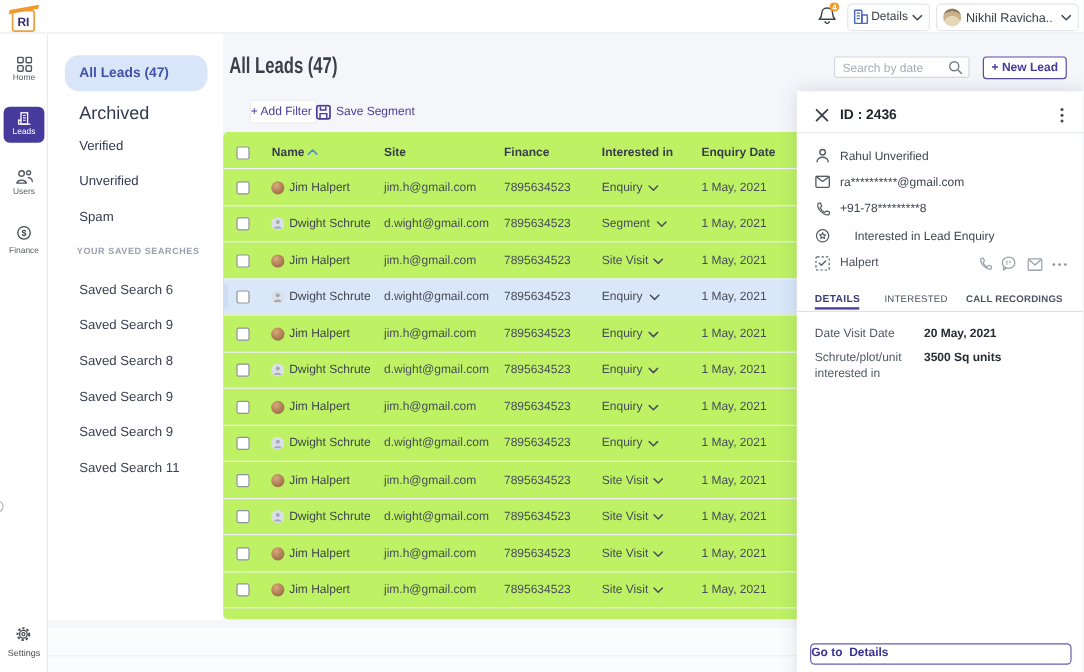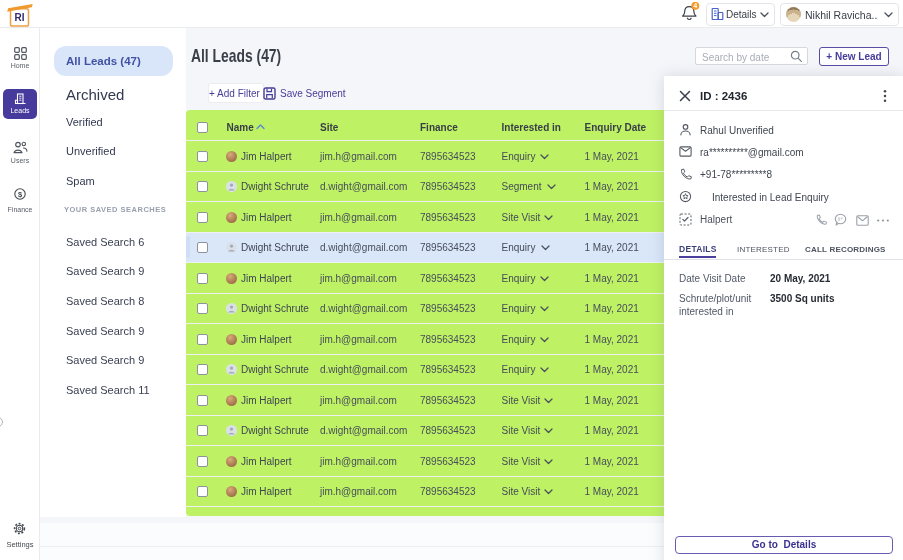--- a/index.html
+++ b/index.html
@@ -346,14 +346,14 @@
   <div class="abs" style="left:141px;top:168.5px;font-size:8px;font-weight:bold;letter-spacing:0.2px;color:#4d5360">CALL RECORDINGS</div>
   <div class="abs" style="left:0;top:182.5px;width:239px;height:1px;background:#dfe2e7"></div>
   <div class="abs" style="left:15px;top:179.5px;width:37px;height:2.8px;background:#4b3f9e"></div>
 
   <div class="ptxt" style="left:15px;top:197px;color:#515866">Date Visit Date</div>
   <div class="ptxt" style="left:106px;top:196.5px;font-weight:bold;color:#262b33">20 May, 2021</div>
   <div class="ptxt" style="left:15px;top:216.5px;color:#515866">Schrute/plot/unit</div>
   <div class="ptxt" style="left:15px;top:230px;color:#515866">interested in</div>
   <div class="ptxt" style="left:106px;top:217px;font-weight:bold;color:#262b33">3500 Sq units</div>
 
-  <div class="abs" style="left:11px;top:459.5px;width:218px;height:18px;border:1.2px solid #675cb0;border-radius:4px;background:#fff;text-align:center;line-height:16px;font-size:10px;font-weight:bold;color:#39318f">Go to&nbsp; Details</div>
+  <div class="abs" style="left:11px;top:459.5px;width:218px;height:18px;border:1.2px solid #675cb0;border-radius:4px;background:#fff;text-align:left;line-height:16px;font-size:10px;font-weight:bold;color:#39318f">Go to&nbsp; Details</div>
 </div>
 
 </body></html>

